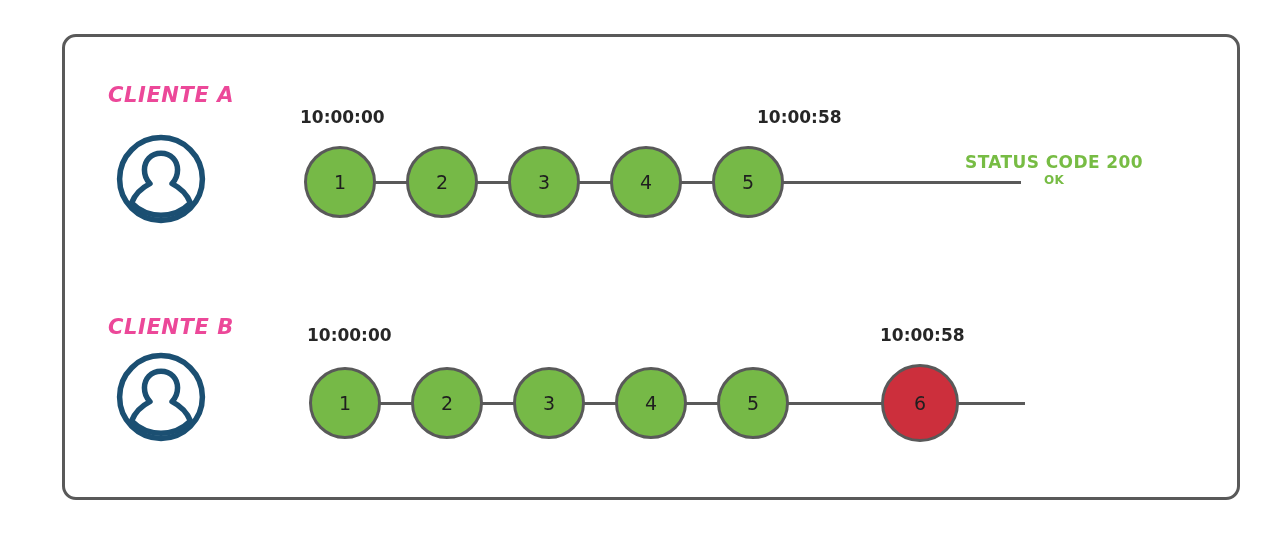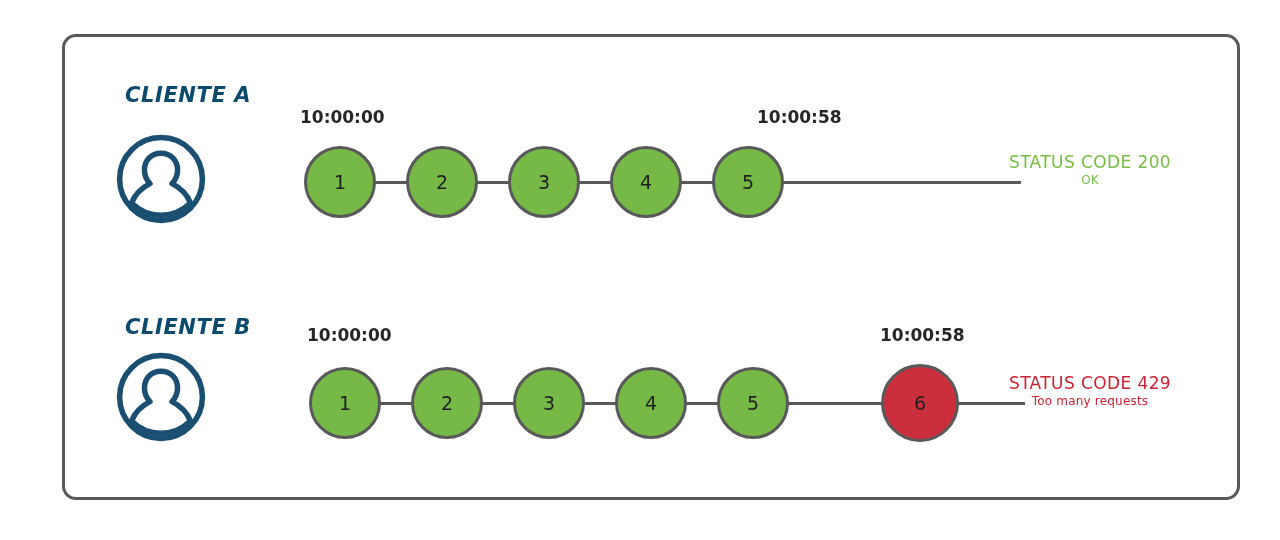--- a/index.html
+++ b/index.html
@@ -37,23 +37,22 @@
   }
 
   
   .client-label {
     position: absolute;
     font-family: "DejaVu Sans", sans-serif;
     font-size: 21px;
     font-weight: 600;
     font-style: italic;
     letter-spacing: 0.6px;
-    color: #0c4a6e;
+    color: #ec4899;
     white-space: nowrap;
-    margin-left: 17px;
   }
 
   .avatar-icon {
     position: absolute;
     width: 92px;
     height: 92px;
   }
 
   
   .timestamp {
@@ -140,21 +139,21 @@
       <div class="connector" style="left:606px; width:110px;"></div>
       <div class="connector" style="left:708px; width:248px;"></div>
 
       <div class="req-node" style="left:239px; top:-36px; width:72px; height:72px; background:#76b947;">1</div>
       <div class="req-node" style="left:341px; top:-36px; width:72px; height:72px; background:#76b947;">2</div>
       <div class="req-node" style="left:443px; top:-36px; width:72px; height:72px; background:#76b947;">3</div>
       <div class="req-node" style="left:545px; top:-36px; width:72px; height:72px; background:#76b947;">4</div>
       <div class="req-node" style="left:647px; top:-36px; width:72px; height:72px; background:#76b947;">5</div>
     </div>
 
-    <div class="status-block" style="left:900px; top:115px; width:250px;">
+    <div class="status-block" style="left:864px; top:115px; width:250px;font-weight:bold;">
       <div class="status-line-1" style="color:#77bc44;">STATUS CODE 200</div>
       <div class="status-line-2" style="color:#77bc44;">OK</div>
     </div>
   </div>
 
   <div class="client-row">
 
     <div class="client-label" style="left:43px; top:278px;">CLIENTE B</div>
 
     <div class="avatar-icon" style="left:50px; top:314px;">
@@ -179,19 +178,15 @@
       <div class="connector" style="left:890px; width:70px;"></div>
 
       <div class="req-node" style="left:244px; top:-36px; width:72px; height:72px; background:#76b947;">1</div>
       <div class="req-node" style="left:346px; top:-36px; width:72px; height:72px; background:#76b947;">2</div>
       <div class="req-node" style="left:448px; top:-36px; width:72px; height:72px; background:#76b947;">3</div>
       <div class="req-node" style="left:550px; top:-36px; width:72px; height:72px; background:#76b947;">4</div>
       <div class="req-node" style="left:652px; top:-36px; width:72px; height:72px; background:#76b947;">5</div>
       <div class="req-node" style="left:816px; top:-39px; width:78px; height:78px; background:#cc2f3c;">6</div>
     </div>
 
-    <div class="status-block" style="left:900px; top:336px; width:250px;">
-      <div class="status-line-1" style="color:#cc2233;">STATUS CODE 429</div>
-      <div class="status-line-2" style="color:#cc2233;">Too many requests</div>
-    </div>
   </div>
 
 </div>
 
 </body></html>

